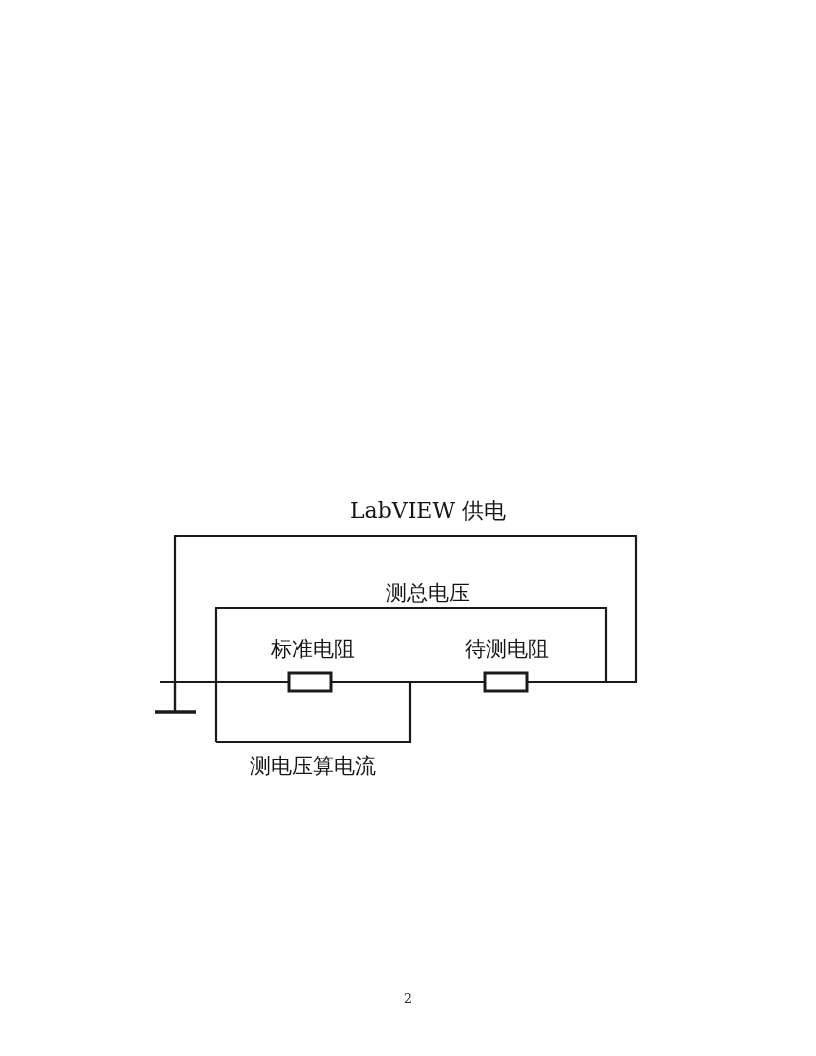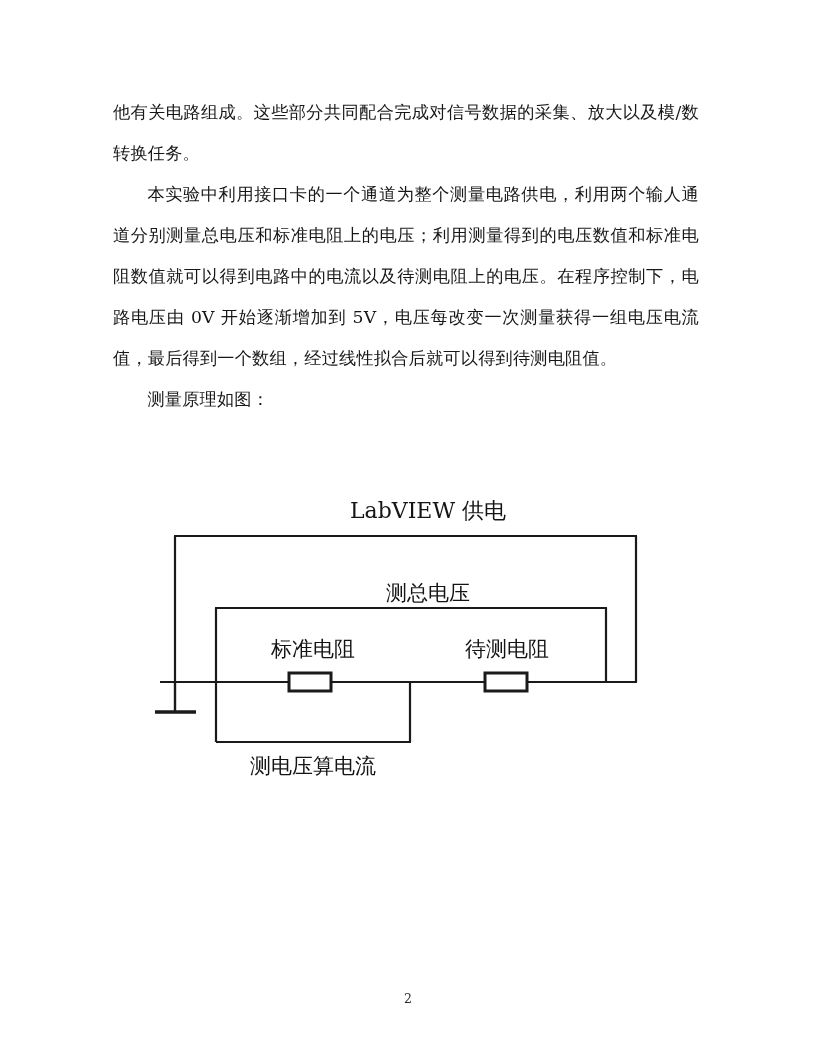--- a/index.html
+++ b/index.html
@@ -75,25 +75,20 @@
     font-size: 12.5px;
     color: #2a2a2a;
     font-family: "DejaVu Serif", "Liberation Serif", serif;
   }
 </style>
 </head>
 <body>
 
 <div class="page">
 
-  <div class="text-block">
-    <p class="para">他有关电路组成。这些部分共同配合完成对信号数据的采集、放大以及模/数转换任务。</p>
-    <p class="para indent">本实验中利用接口卡的一个通道为整个测量电路供电，利用两个输人通道分别测量总电压和标准电阻上的电压；利用测量得到的电压数值和标准电阻数值就可以得到电路中的电流以及待测电阻上的电压。在程序控制下，电路电压由 0V 开始逐渐增加到 5V，电压每改变一次测量获得一组电压电流值，最后得到一个数组，经过线性拟合后就可以得到待测电阻值。</p>
-    <p class="para indent">测量原理如图：</p>
-  </div>
 
   <div class="diagram">
     <svg width="816" height="300" viewBox="0 0 816 300" xmlns="http://www.w3.org/2000/svg">
 
       <text class="dgm-label" x="428" y="30" font-size="22" text-anchor="middle">LabVIEW 供电</text>
 
       <g fill="none" stroke="#1a1a1a" stroke-width="2.2">
         <path d="M 174 48 L 637 48"></path>
         <path d="M 175 48 L 175 194"></path>
         <path d="M 636 48 L 636 194"></path>

